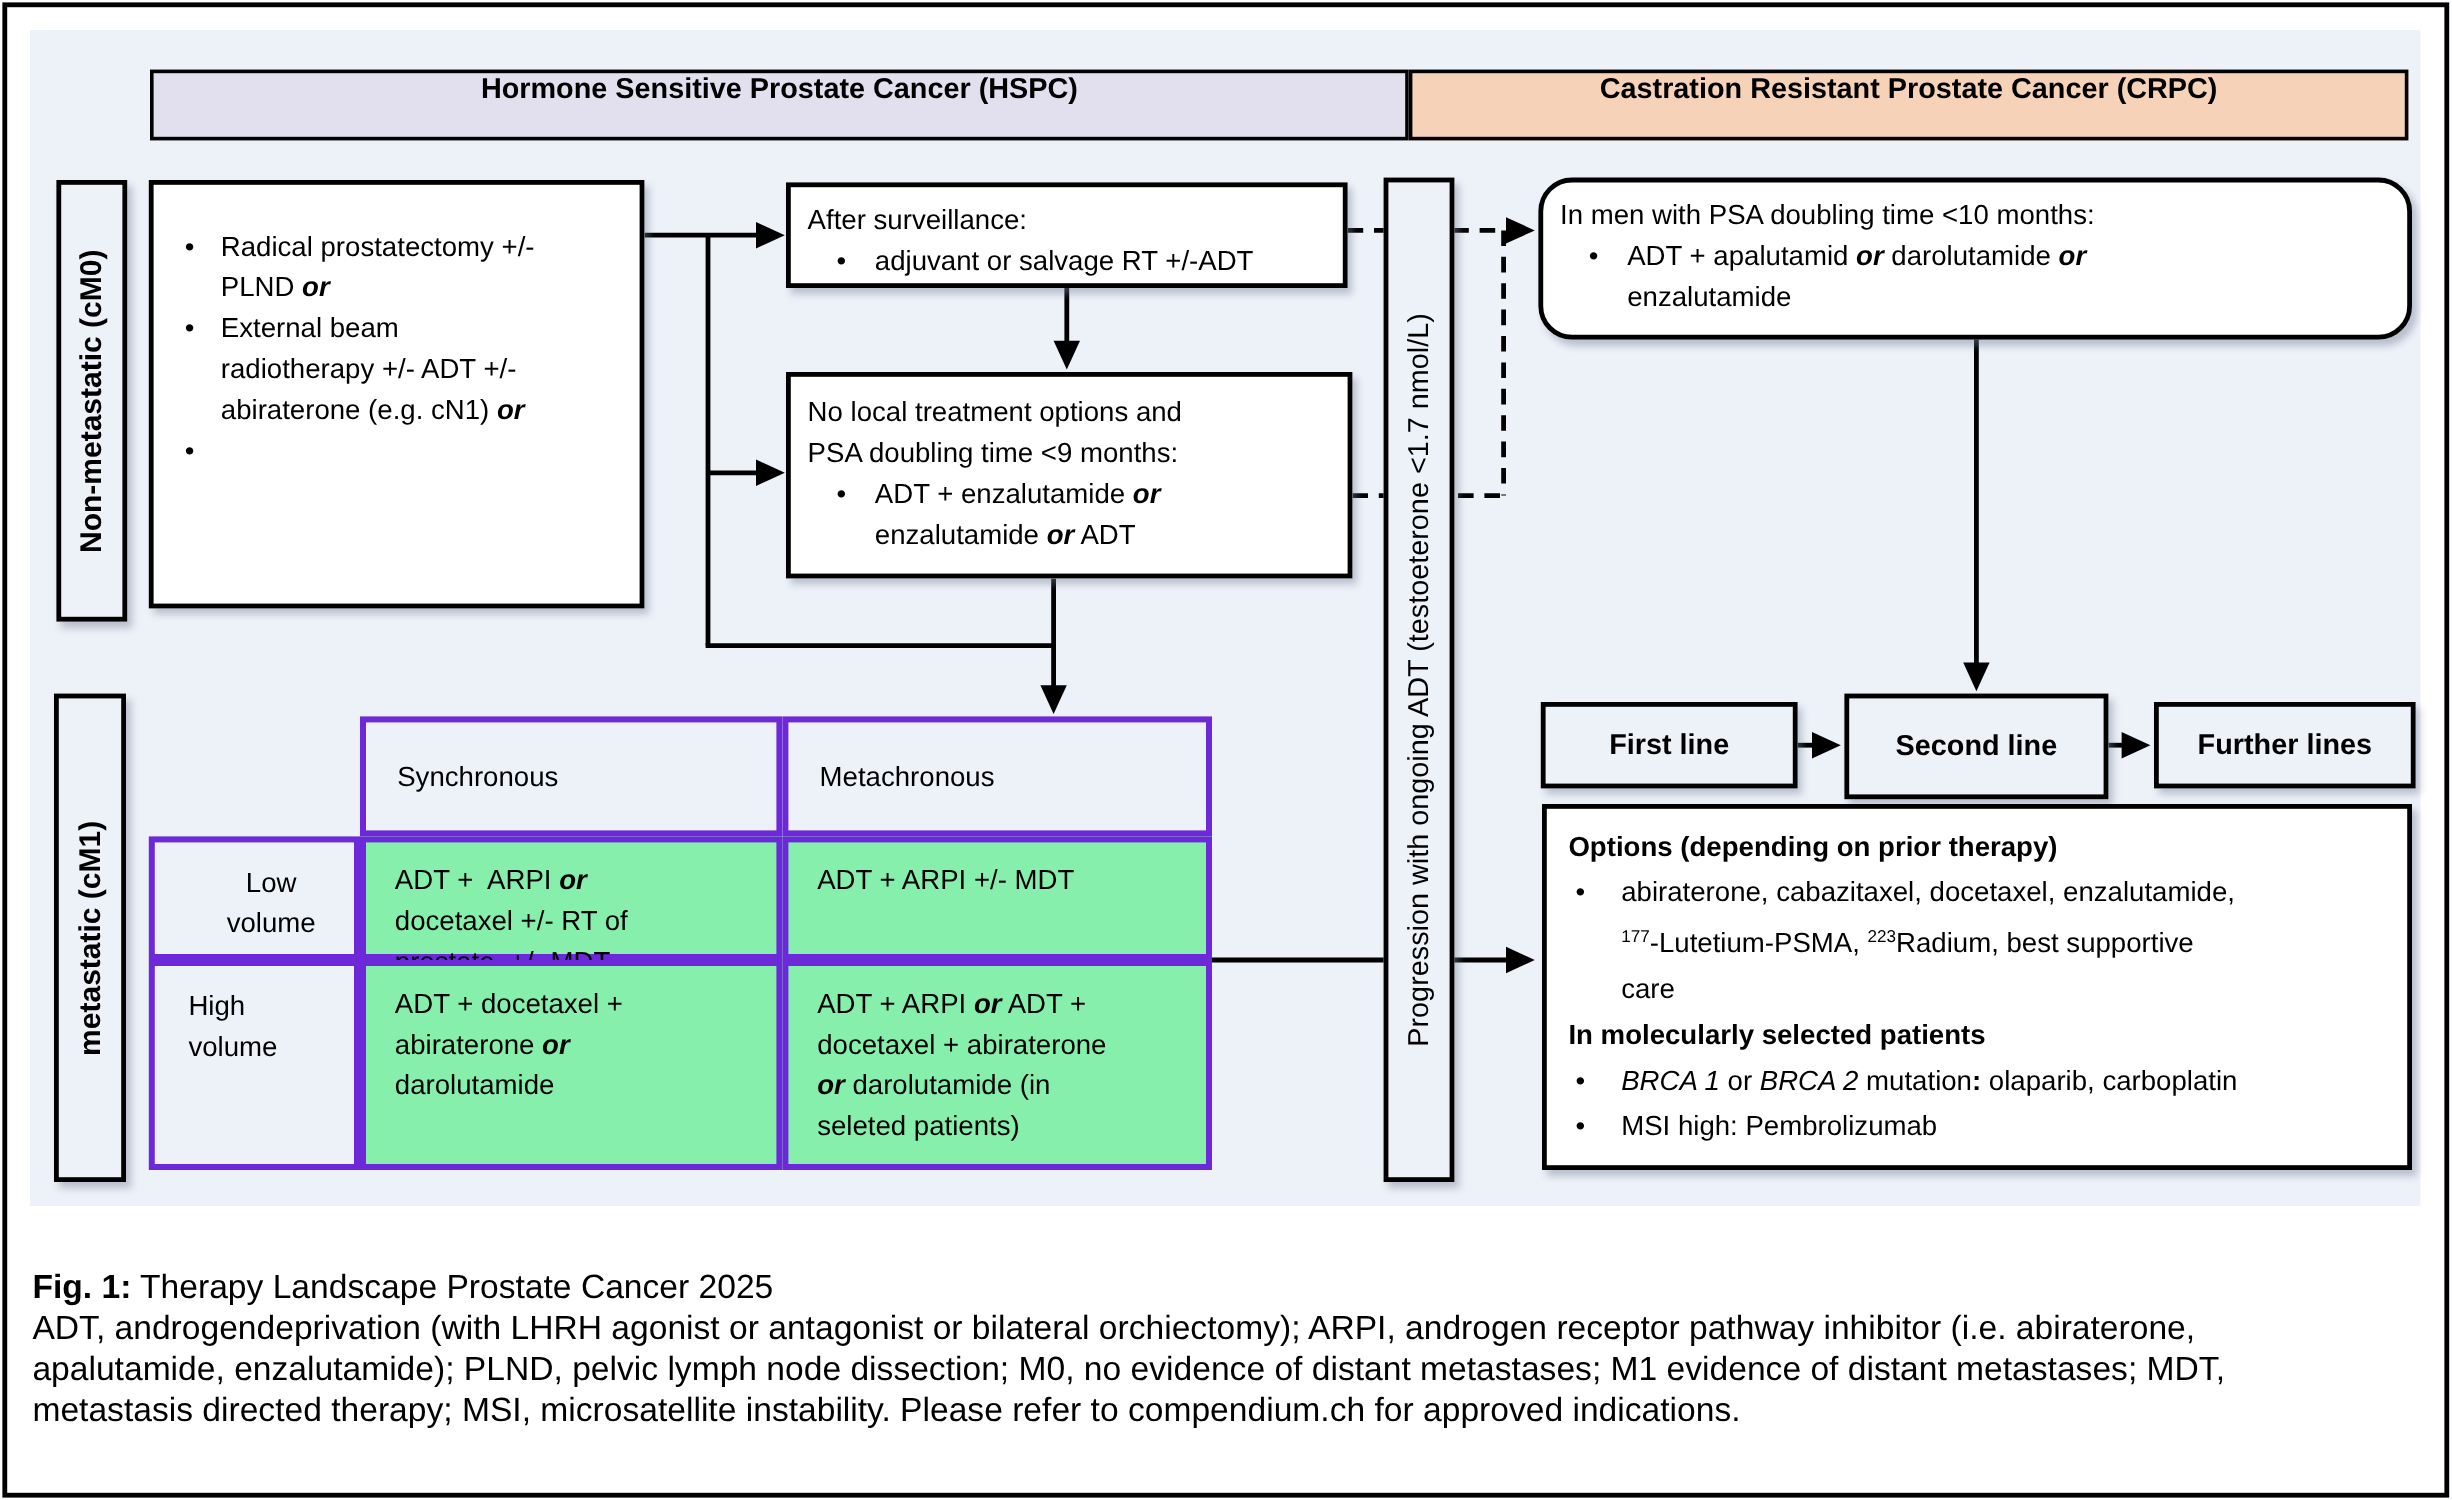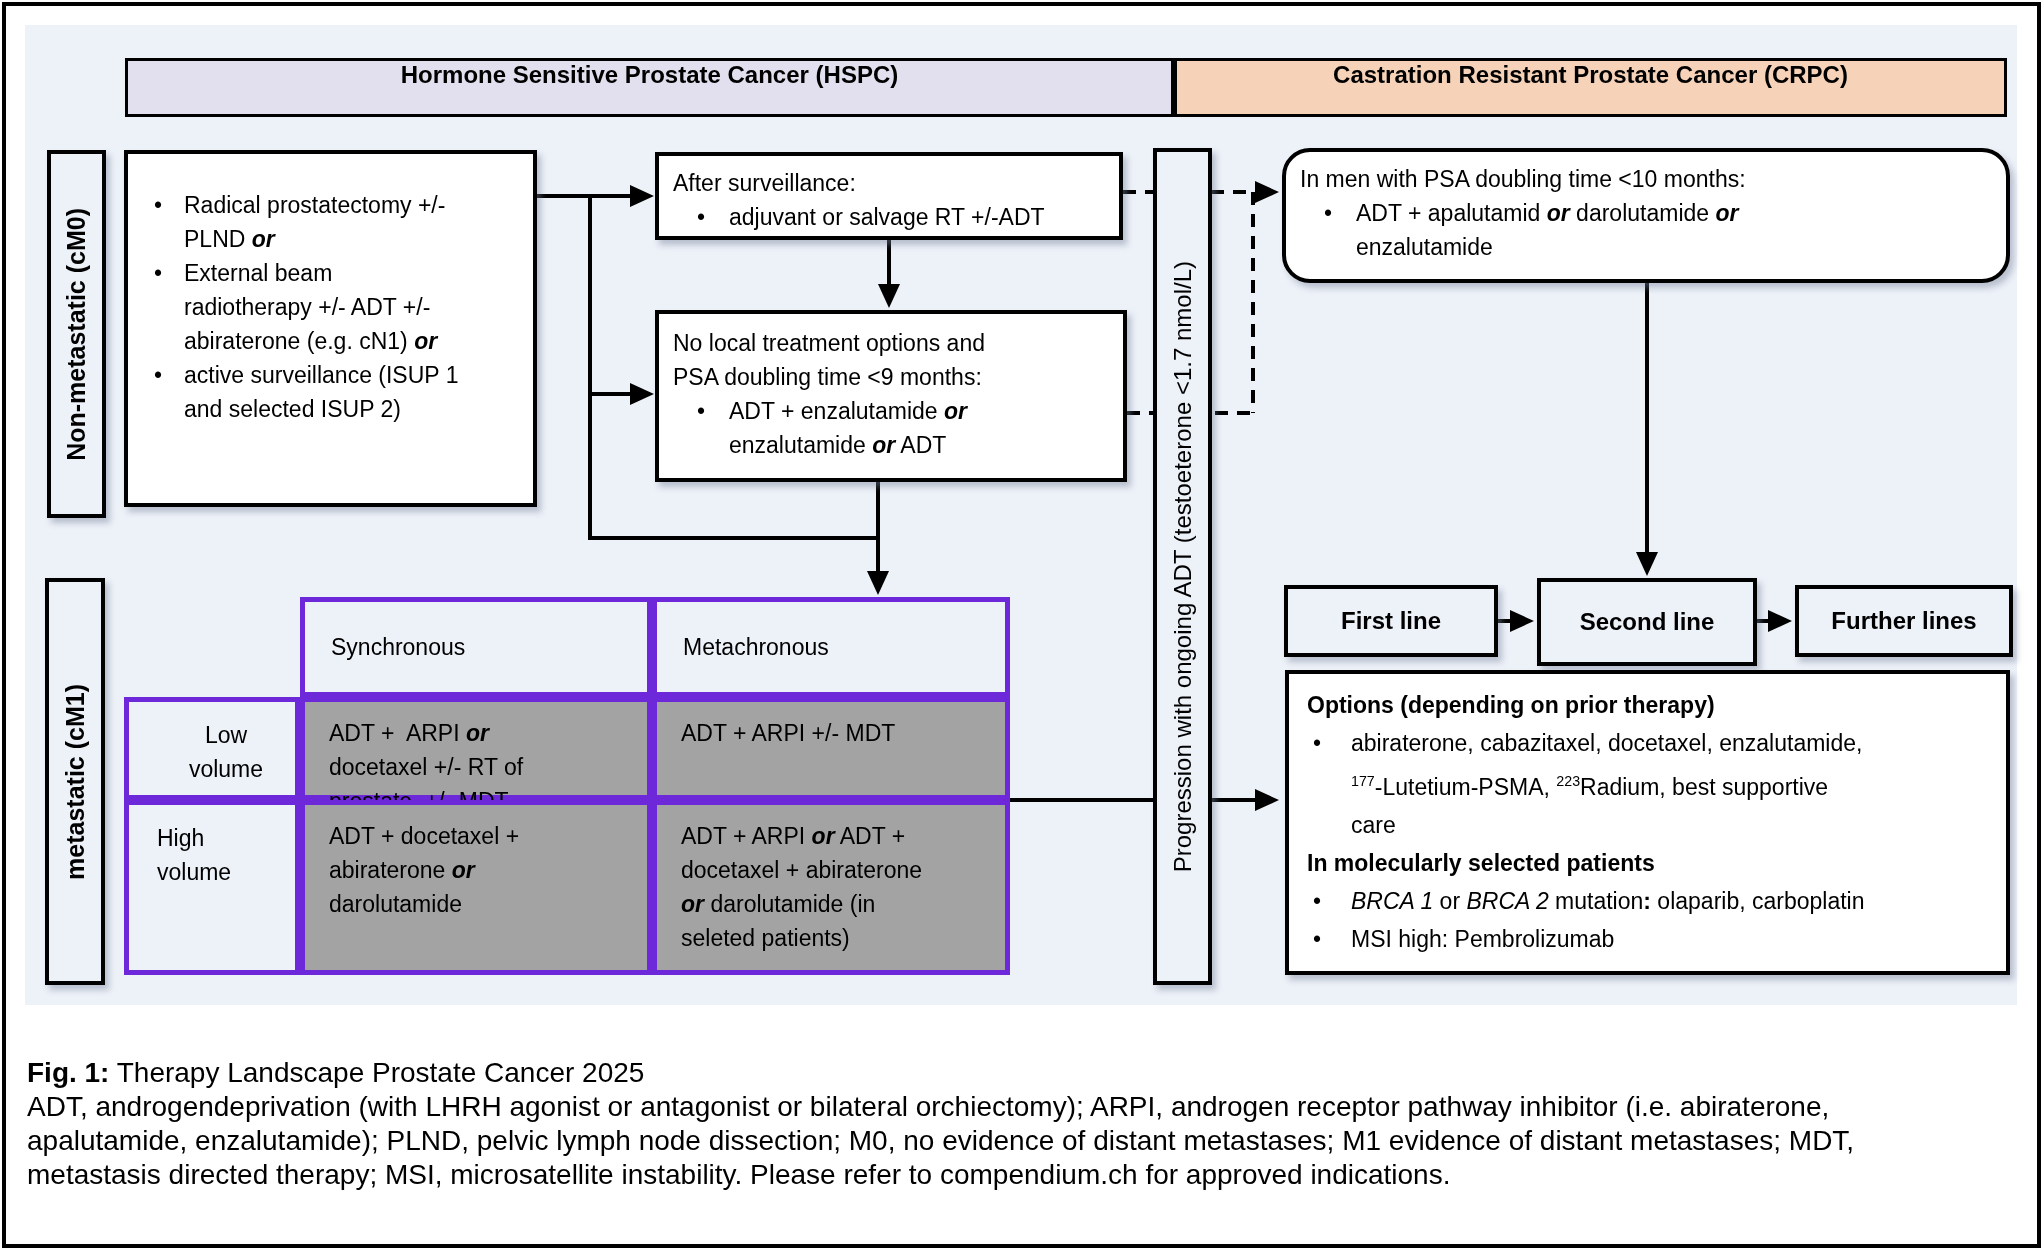--- a/index.html
+++ b/index.html
@@ -43,21 +43,21 @@
   .s-i{font-style:italic;}
   .s-bi{font-weight:bold;font-style:italic;}
   .s-sup{vertical-align:super;font-size:0.62em;}
   .cell{z-index:2;border:5px solid #6d28d9;font-size:23px;line-height:34px;}
   .th{display:flex;align-items:center;padding-left:26px;background:#edf1f8;}
   .th-sync{left:300px;top:597px;width:352px;height:100px;}
   .th-meta{left:652px;top:597px;width:358px;height:100px;}
   .rowlbl{background:#edf1f8;padding:16px 0 0 28px;}
   .lc-low{left:124px;top:697px;width:176px;height:103px;text-align:center;}
   .lc-high{left:124px;top:800px;width:176px;height:175px;}
-  .tcell{background:#a3a3a3;padding:14px 6px 0 24px;white-space:pre-wrap;}
+  .tcell{background:#86efac;padding:14px 6px 0 24px;white-space:pre-wrap;}
   .c-low-s{left:300px;top:697px;width:352px;height:103px;}
   .c-low-m{left:652px;top:697px;width:358px;height:103px;}
   .c-high-s{left:300px;top:800px;width:352px;height:175px;}
   .c-high-m{left:652px;top:800px;width:358px;height:175px;}
   .opt-head{font-weight:bold;}
   .caption{left:27px;top:1056px;width:1992px;font-size:28px;line-height:34px;z-index:2;}
   .caption .figlbl{font-weight:bold;}
   line,polyline{stroke:#000;stroke-width:4;fill:none;}
   polygon{fill:#000;stroke:none;}
   .dash{stroke-dasharray:13 9;}
@@ -123,22 +123,20 @@
 PLND </span><span class="s-bi">or</span></span>
       </div>
       <div class="bul">
         <span class="dot">•</span>
         <span class="txt"><span>External beam
 radiotherapy +/- ADT +/-
 abiraterone (e.g. cN1) </span><span class="s-bi">or</span></span>
       </div>
       <div class="bul">
         <span class="dot">•</span>
-        <span class="txt"><span>active surveillance (ISUP 1
-and selected ISUP 2)</span></span>
       </div>
     </div>
 </div>
 
 <div class="abs node txtbox box-after">
   <div class="pre">After surveillance:</div>
   <div>
       <div class="bul">
         <span class="dot">•</span>
         <span class="txt"><span>adjuvant or salvage RT +/-ADT</span></span>

